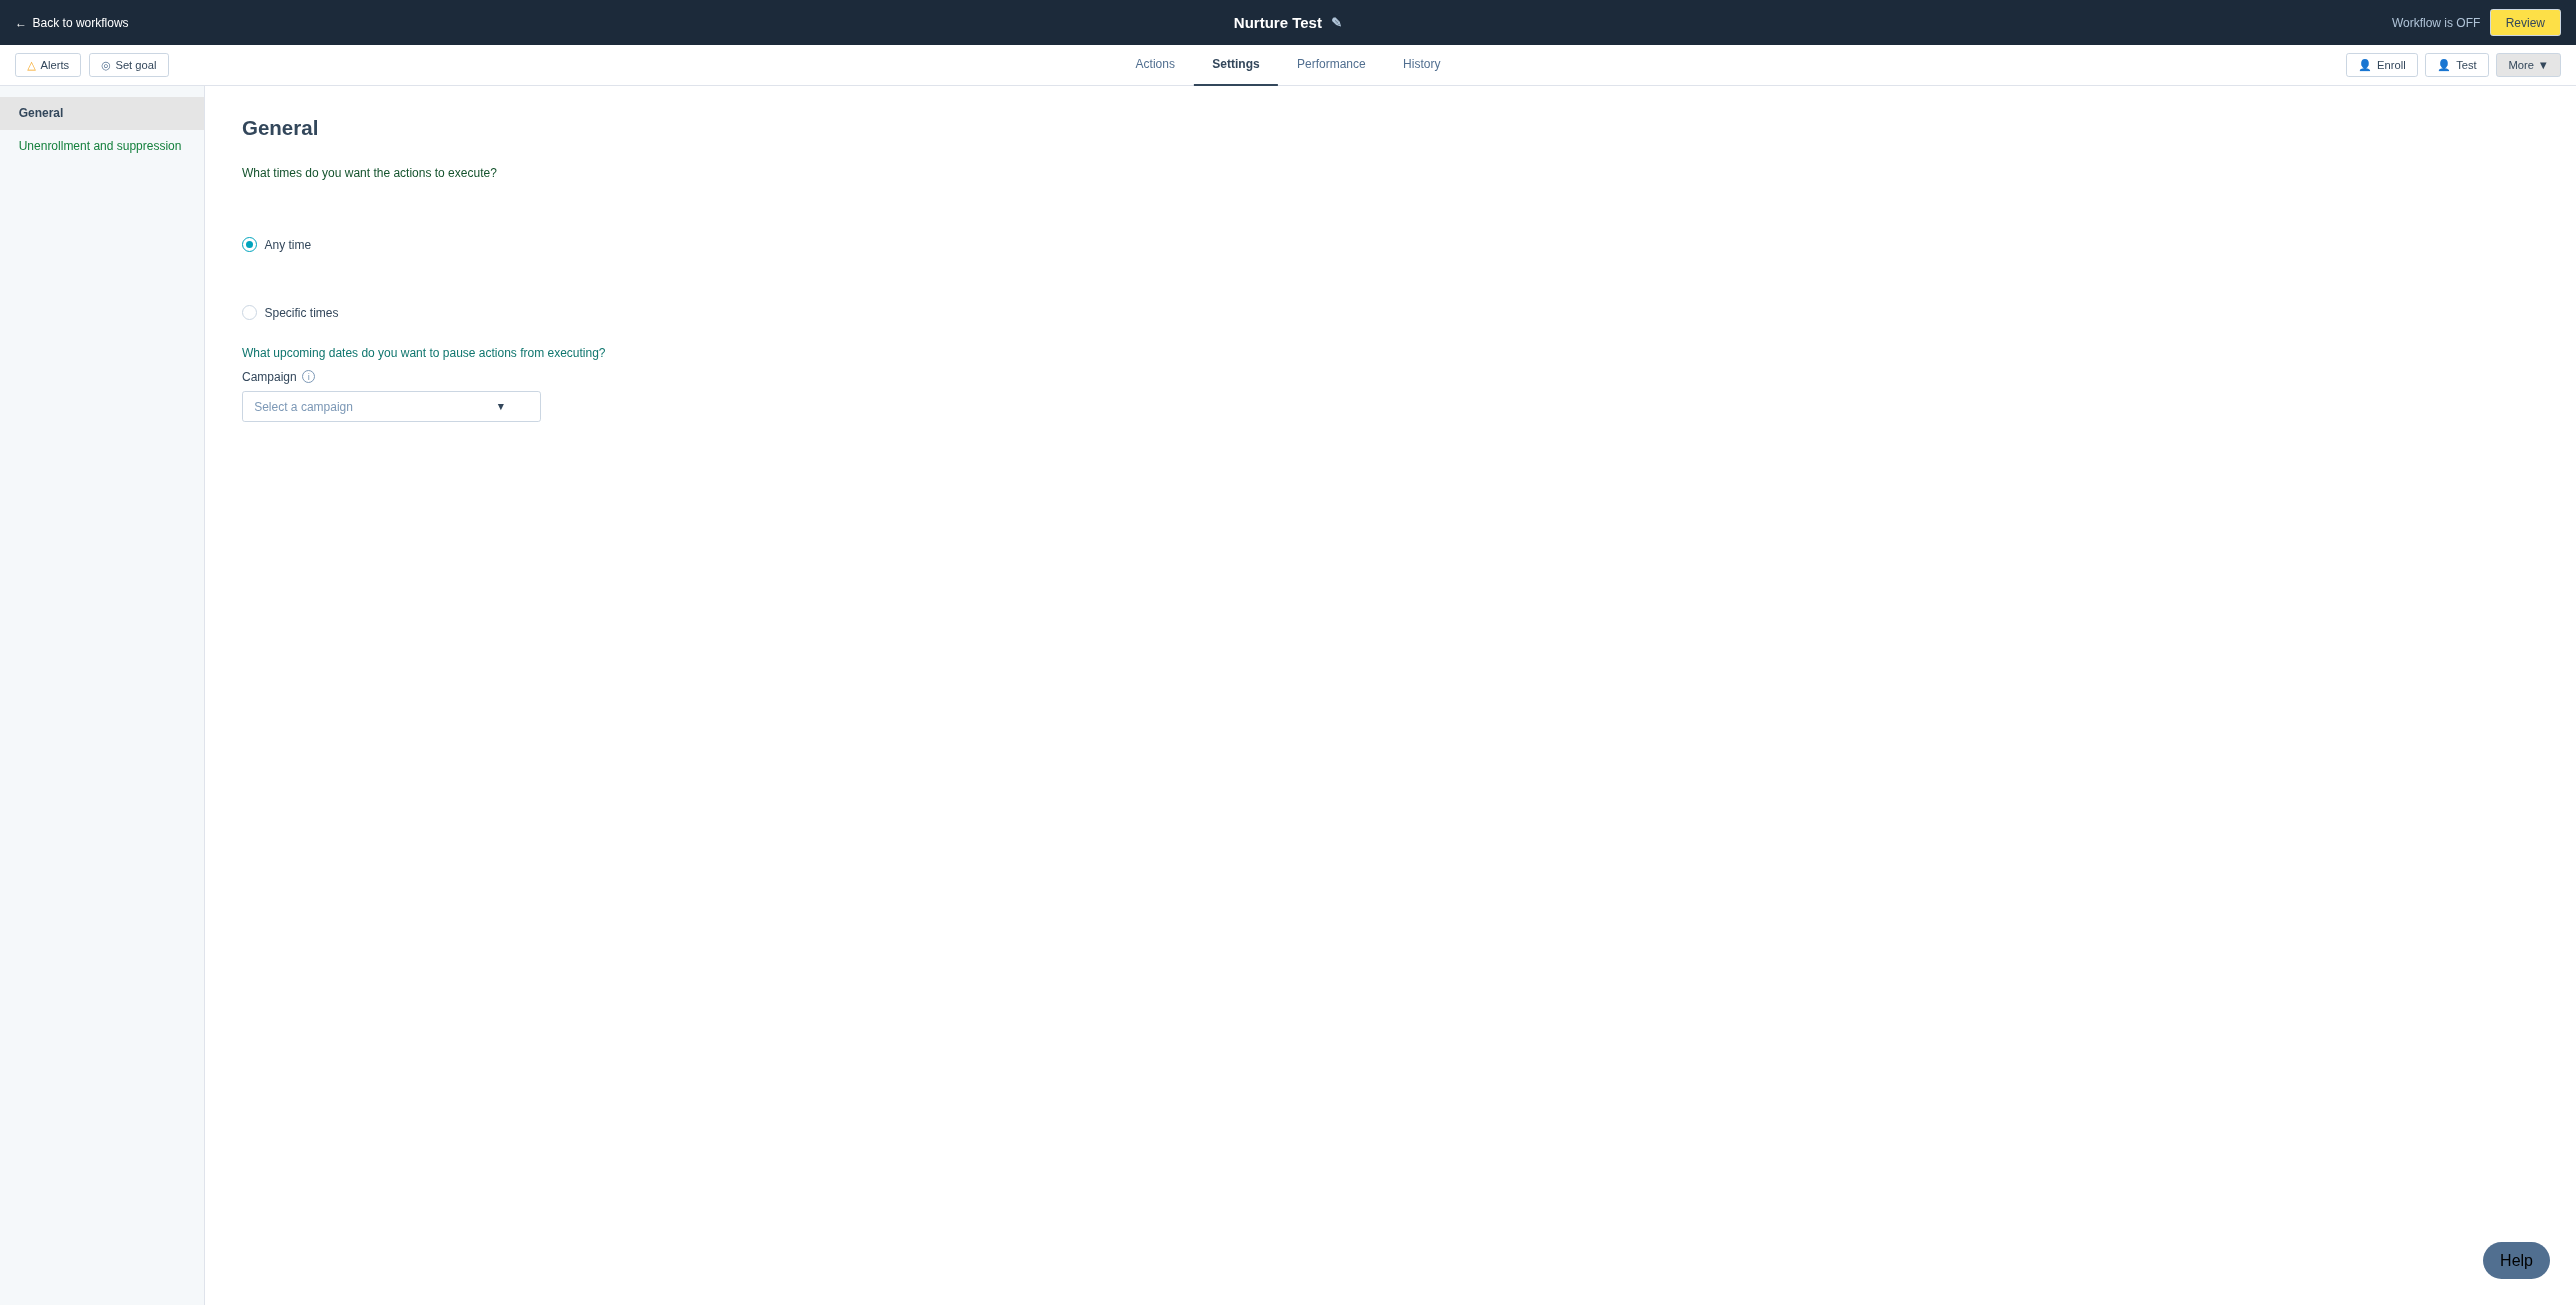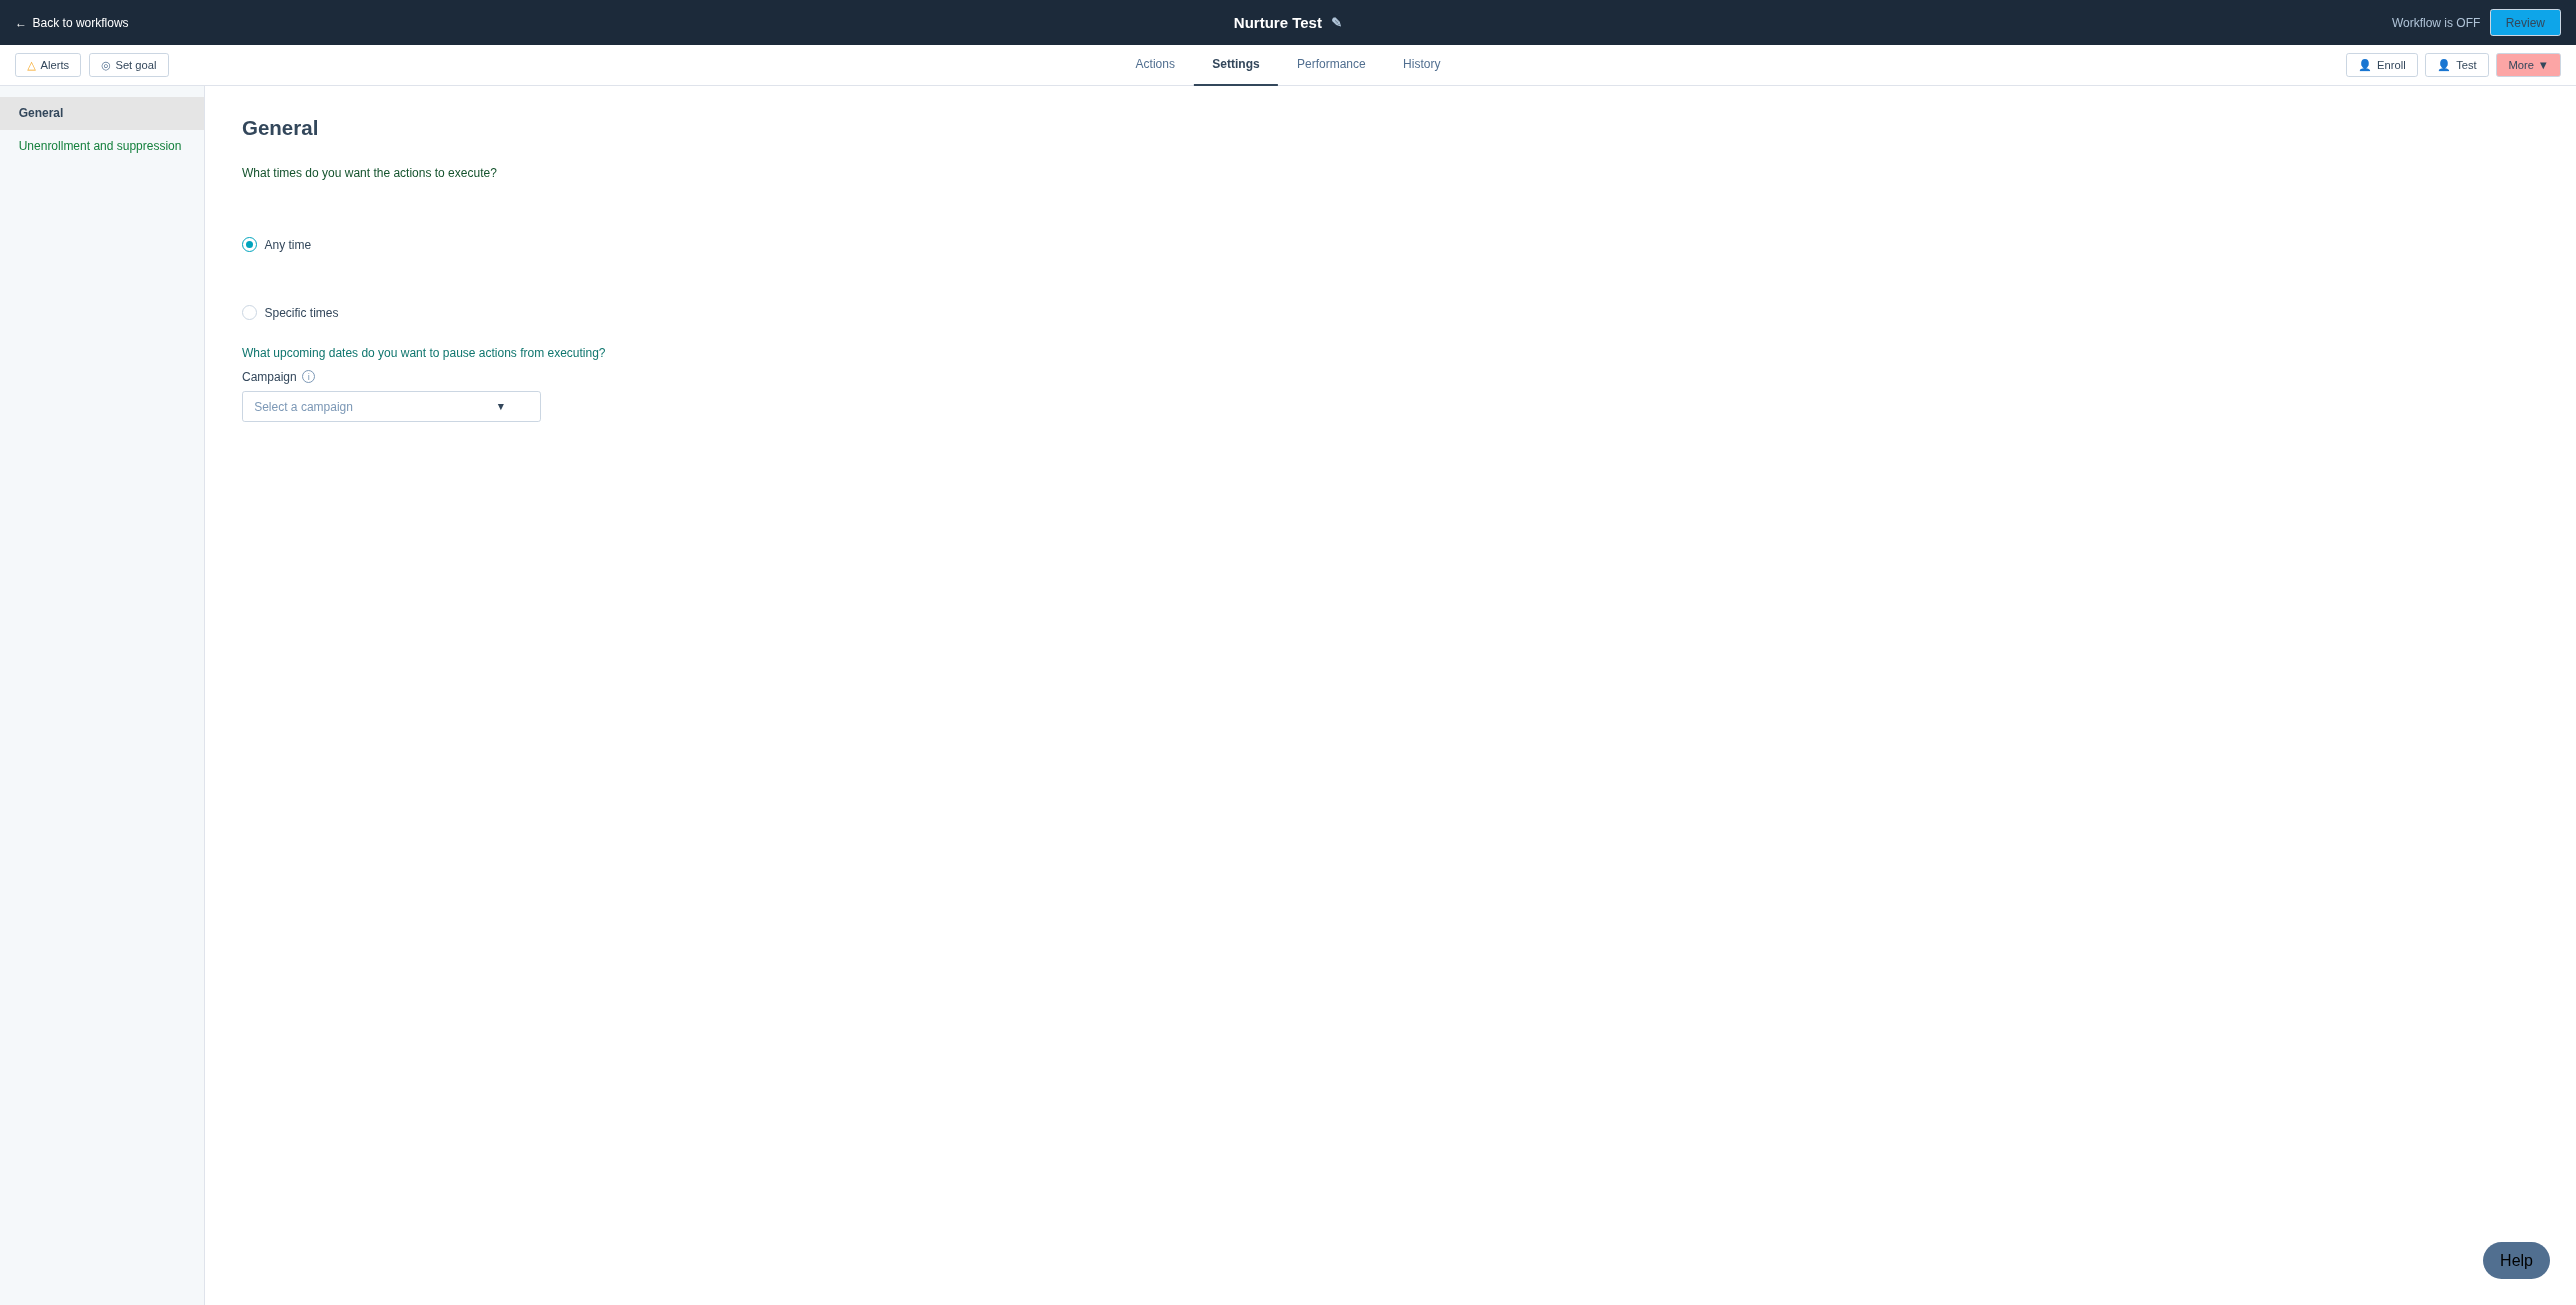--- a/index.html
+++ b/index.html
@@ -43,21 +43,21 @@
       margin-left: auto;
       display: flex;
       align-items: center;
       gap: 9.3px;
     }
     .workflow-status {
       color: #b0c4d8;
       font-size: 12px;
     }
     .btn-review {
-      background: #0ea5e9;
+      background: #fde047;
       color: #33475b;
       border: 0.9px solid #cbd6e2;
       border-radius: 2.8px;
       padding: 5.6px 15px;
       font-size: 12px;
       cursor: pointer;
       font-weight: 500;
     }
 
     
@@ -150,21 +150,21 @@
       border-radius: 2.8px;
       padding: 4.7px 11.2px;
       font-size: 11.2px;
       cursor: pointer;
       color: #33475b;
       display: flex;
       align-items: center;
       gap: 4.7px;
     }
     .btn-more {
-      background: #fca5a5;
+      background: #e5e5e5;
       border: 0.9px solid #cbd6e2;
       border-radius: 2.8px;
       padding: 4.7px 11.2px;
       font-size: 11.2px;
       cursor: pointer;
       color: #33475b;
       display: flex;
       align-items: center;
       gap: 3.7px;
     }

